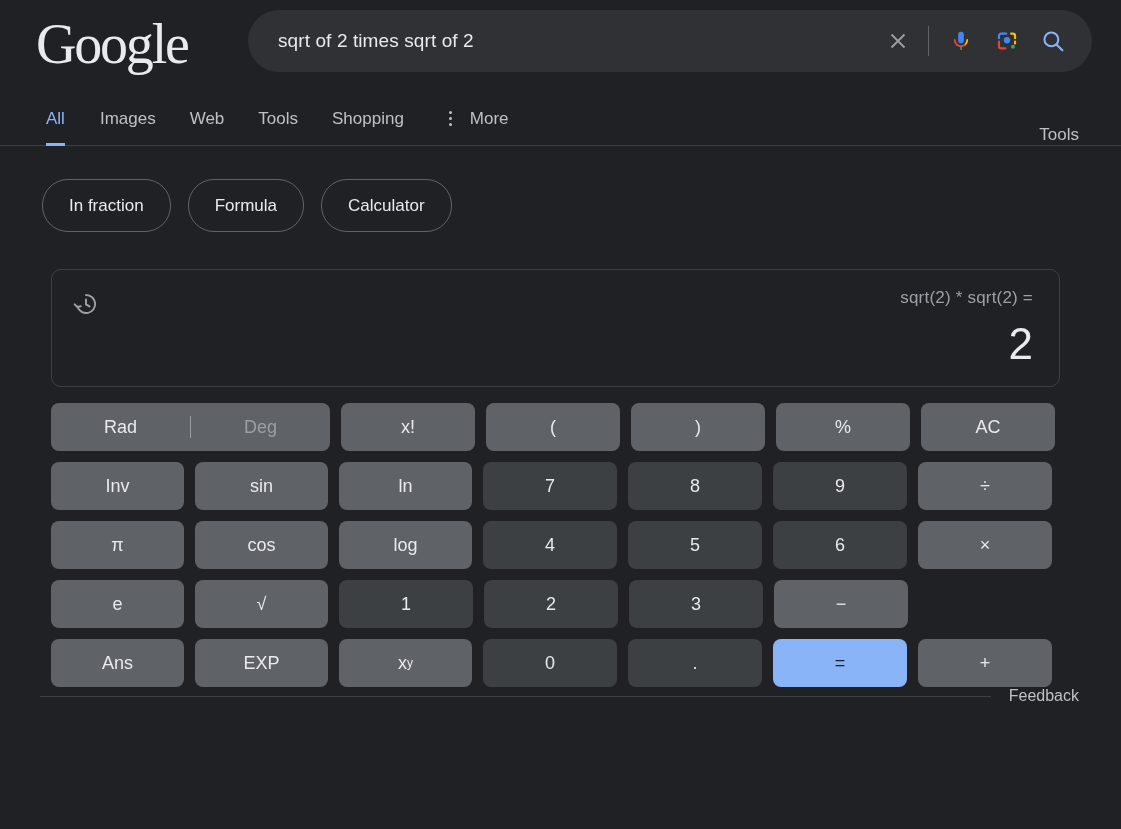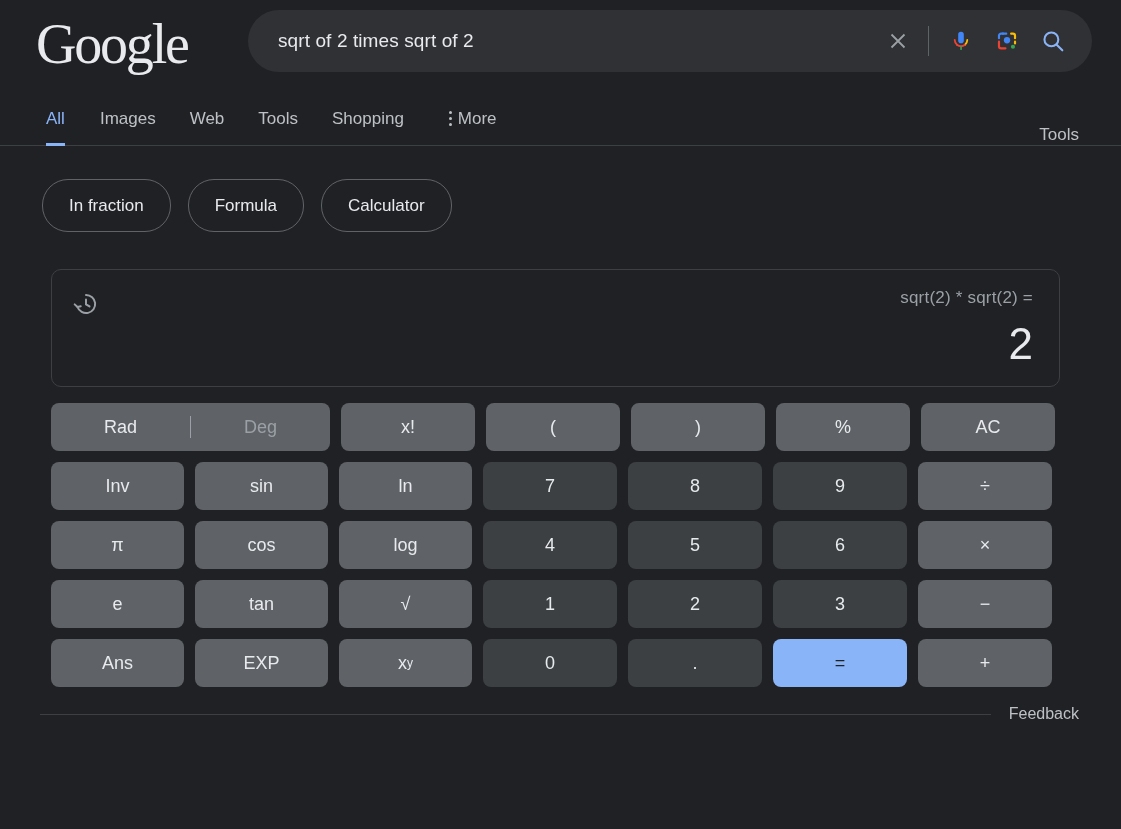--- a/index.html
+++ b/index.html
@@ -102,21 +102,21 @@
 
   .nav-tab.active { color: #8ab4f8; }
   .nav-tab.active::after {
     content: "";
     position: absolute;
     left: 0; right: 18px; bottom: -1px;
     height: 3px;
     background: #8ab4f8;
   }
 
-  .more-tab { display: flex; align-items: center; gap: 6px; padding-left: 28px; }
+  .more-tab { display: flex; align-items: center; gap: 18px; padding-left: 28px; }
 
   .dots3 { display: flex; flex-direction: column; gap: 3px; }
   .dots3 span {
     width: 3px; height: 3px; border-radius: 50%;
     background: #bdc1c6; display: block;
   }
 
   .tools-btn {
     position: absolute;
     right: 42px;
@@ -228,21 +228,20 @@
   .key sup { font-size: 12px; vertical-align: super; line-height: 0; }
 
   .radeg { display: flex; align-items: center; justify-content: center; width: 100%; }
   .radeg .seg { width: 50%; text-align: center; }
   .radeg .rad { color: #e8eaed; }
   .radeg .deg { color: #9aa0a6; }
   .radeg .bar { width: 1px; height: 22px; background: #9aa0a6; }
 
   
   .footer {
-    margin-top: 18px;
     padding: 0 42px 0 40px;
     display: flex;
     align-items: center;
     gap: 18px;
   }
   .footer .line { flex: 1; height: 1px; background: #3c4043; }
   .footer .fb {
     font-size: 16px;
     color: #bdc1c6;
     cursor: pointer;
@@ -391,21 +390,20 @@
       <button class="key">cos</button>
       <button class="key">log</button>
       <button class="key num">4</button>
       <button class="key num">5</button>
       <button class="key num">6</button>
       <button class="key op">×</button>
     </div>
 
     <div class="krow">
       <button class="key">e</button>
-      <button class="key">tan</button>
       <button class="key">√</button>
       <button class="key num">1</button>
       <button class="key num">2</button>
       <button class="key num">3</button>
       <button class="key op">−</button>
     </div>
 
     <div class="krow">
       <button class="key">Ans</button>
       <button class="key">EXP</button>

